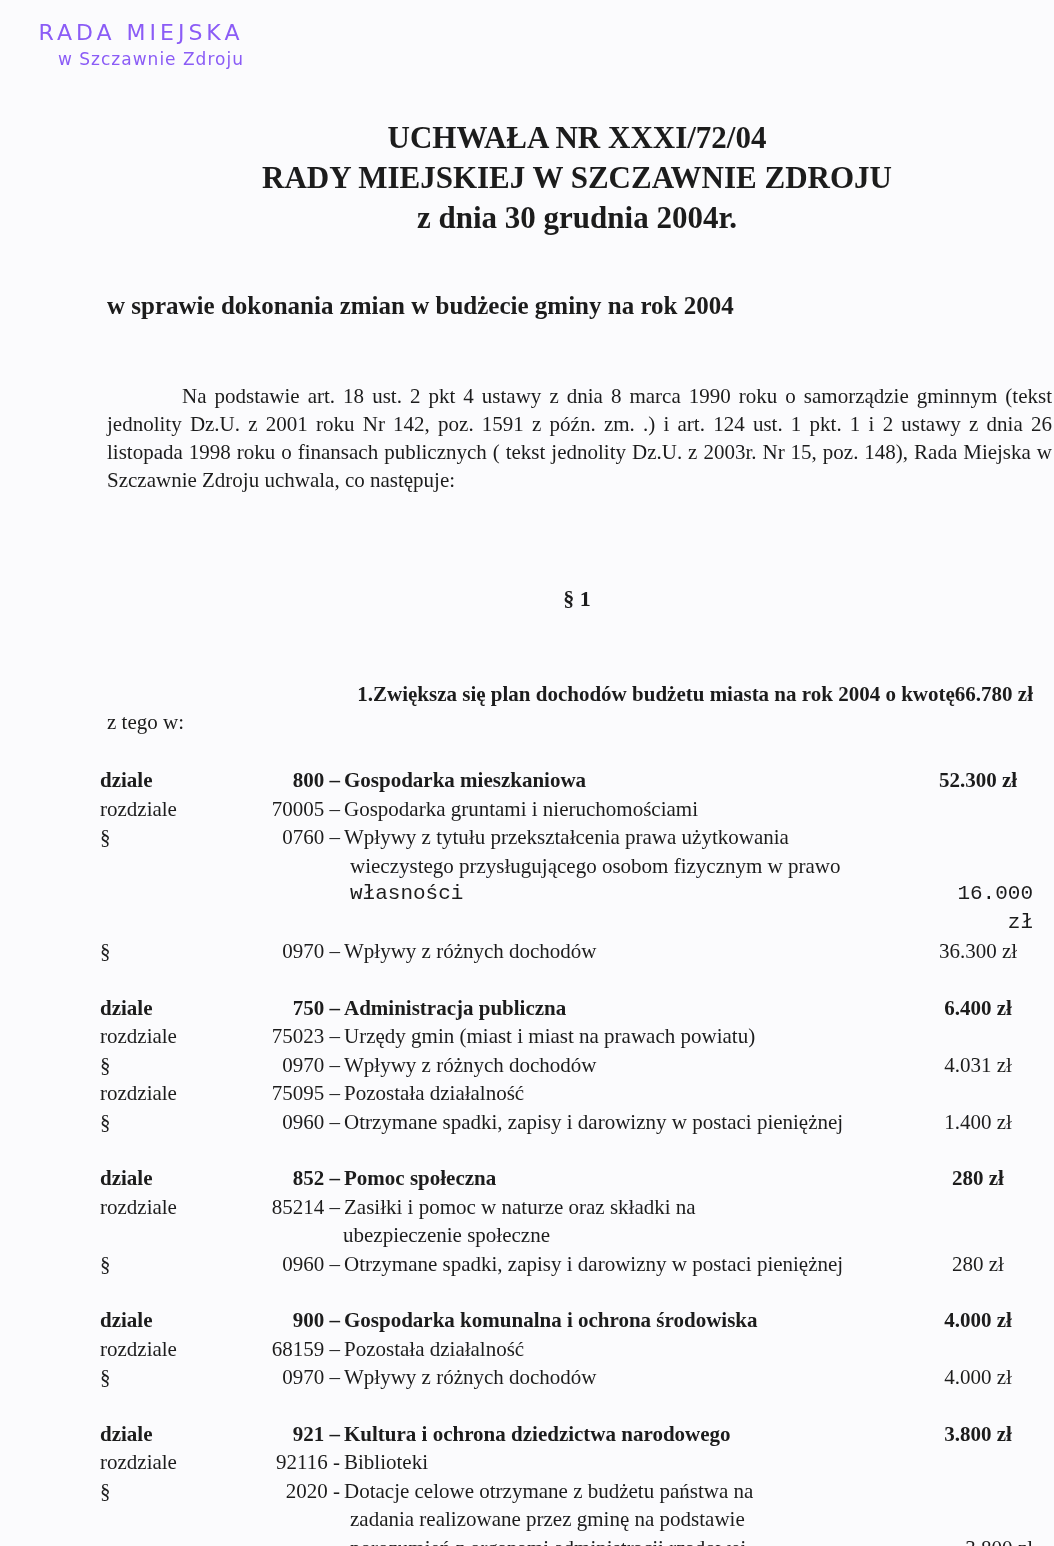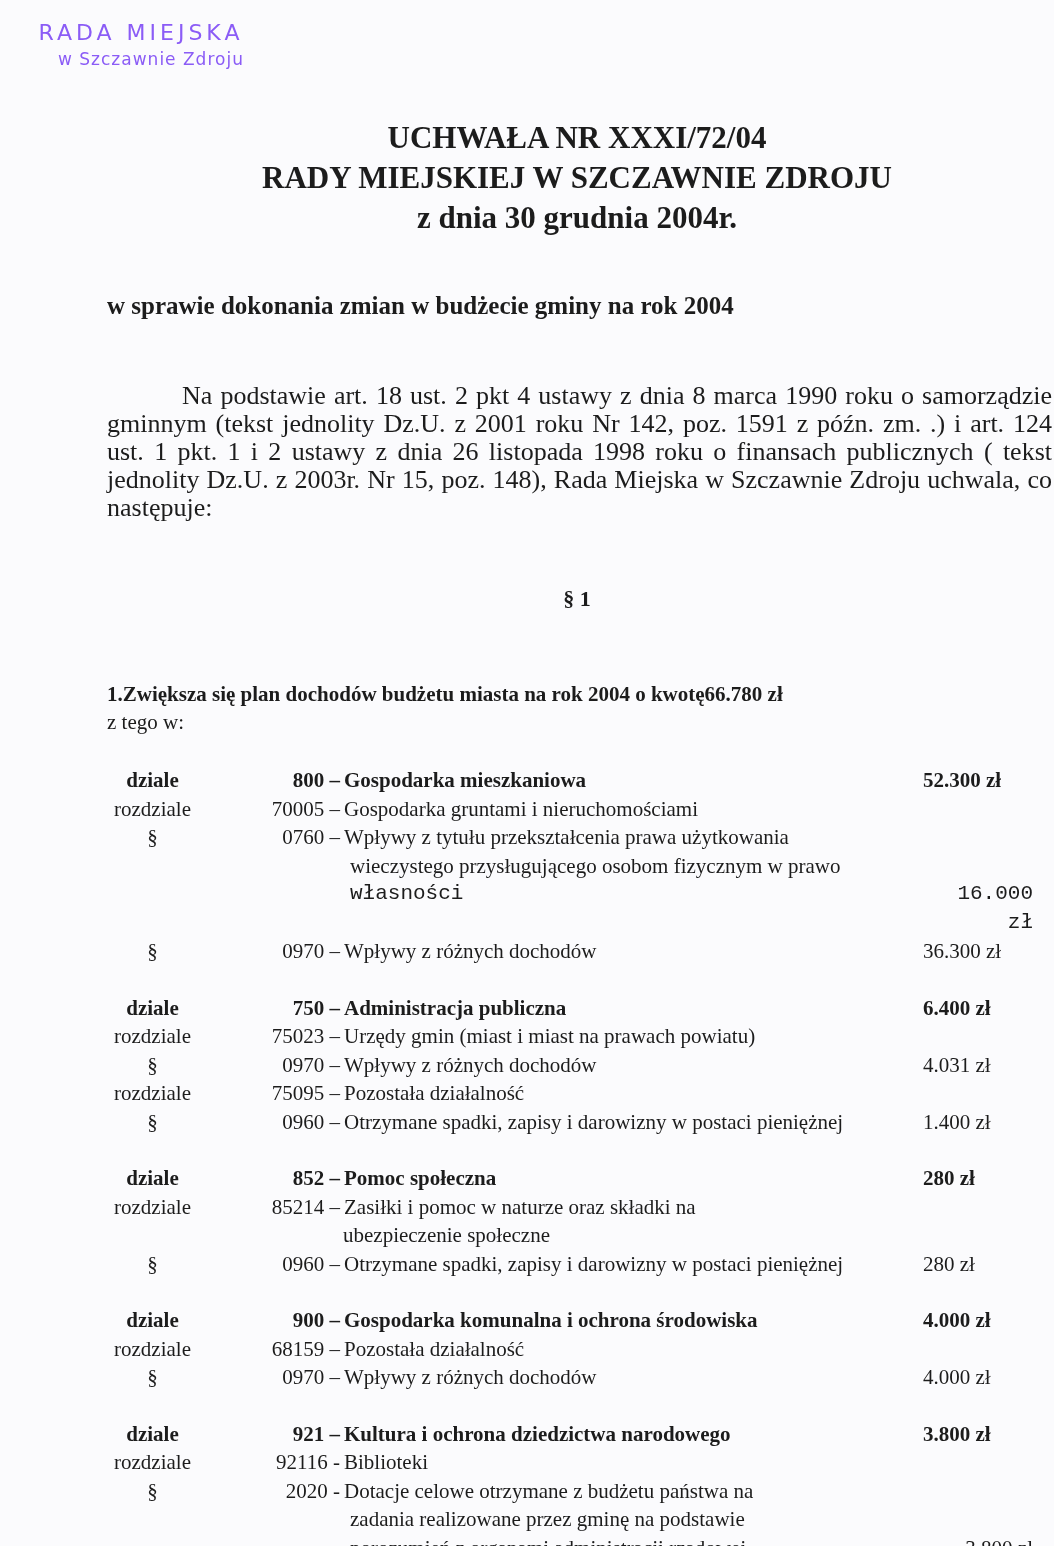--- a/index.html
+++ b/index.html
@@ -22,39 +22,39 @@
     position: absolute; left: 0; right: 0; top: 118px;
     text-align: center; font-weight: bold; font-size: 31px; line-height: 40px;
     padding-left: 100px;
   }
   .subject {
     position: absolute; left: 107px; top: 292px;
     font-weight: bold; font-size: 25px;
   }
   .preamble {
     position: absolute; left: 107px; top: 382px; width: 945px;
-    font-size: 26px; line-height: 28px; text-align: justify;
+    font-size: 21px; line-height: 28px; text-align: justify;
   }
   .preamble .indent { display: inline-block; width: 75px; }
   .para-sign {
     position: absolute; left: 0; right: 0; top: 586px; text-align: center;
     font-weight: bold; font-size: 22px; padding-left: 100px;
   }
   .intro {
     position: absolute; left: 107px; top: 680px; width: 926px;
     font-size: 21px; line-height: 28px;
   }
-  .intro .row { display: flex; justify-content: flex-start; }
+  .intro .row { display: flex; justify-content: flex-end; }
   .intro .bold { font-weight: bold; }
   .sections { position: absolute; left: 100px; top: 766px; width: 933px; font-size: 21px; }
   .line { display: flex; align-items: flex-start; line-height: 28.5px; }
-  .line .kind { width: 105px; text-align: center; flex: none; }
+  .line .kind { width: 105px; flex: none; }
   .line .code { width: 135px; text-align: right; flex: none; white-space: pre; }
   .line .desc { flex: 1; padding-left: 4px; }
-  .line .amt { width: 110px; text-align: left; flex: none; align-self: flex-end; }
+  .line .amt { width: 110px; text-align: center; flex: none; align-self: flex-end; }
   .line.bold { font-weight: bold; }
   .block { margin-bottom: 28px; }
   .cont { padding-left: 244px; line-height: 28.5px; display: flex; }
   .cont .desc { flex: 1; }
   .cont .amt { width: 110px; text-align: right; }
 </style>
 </head>
 <body>
 
 <div class="stamp">

